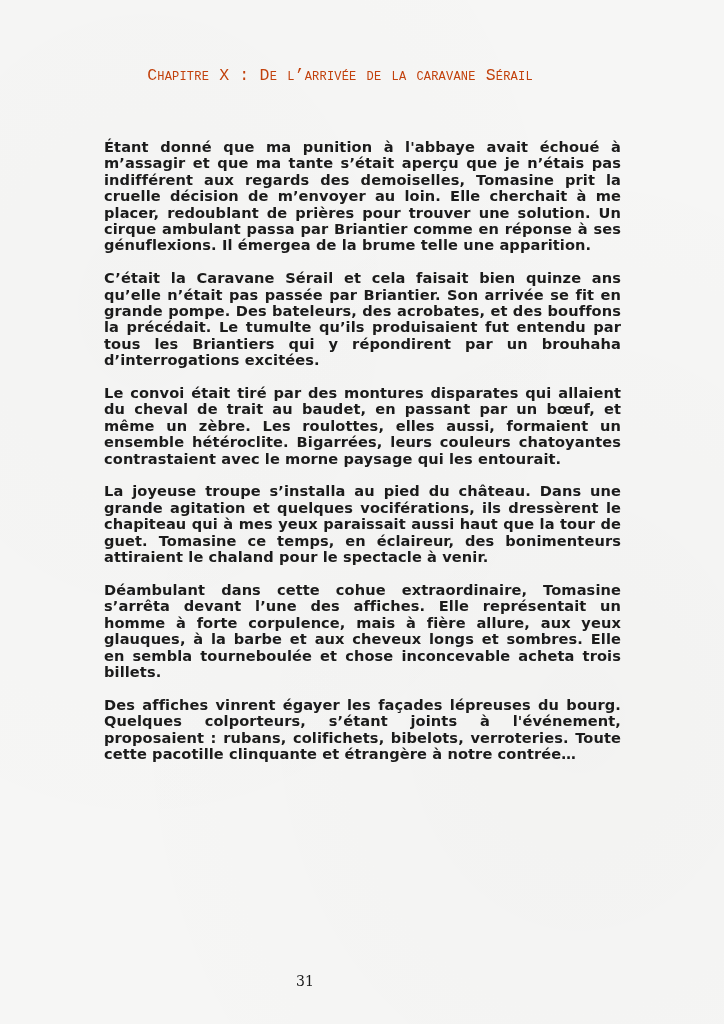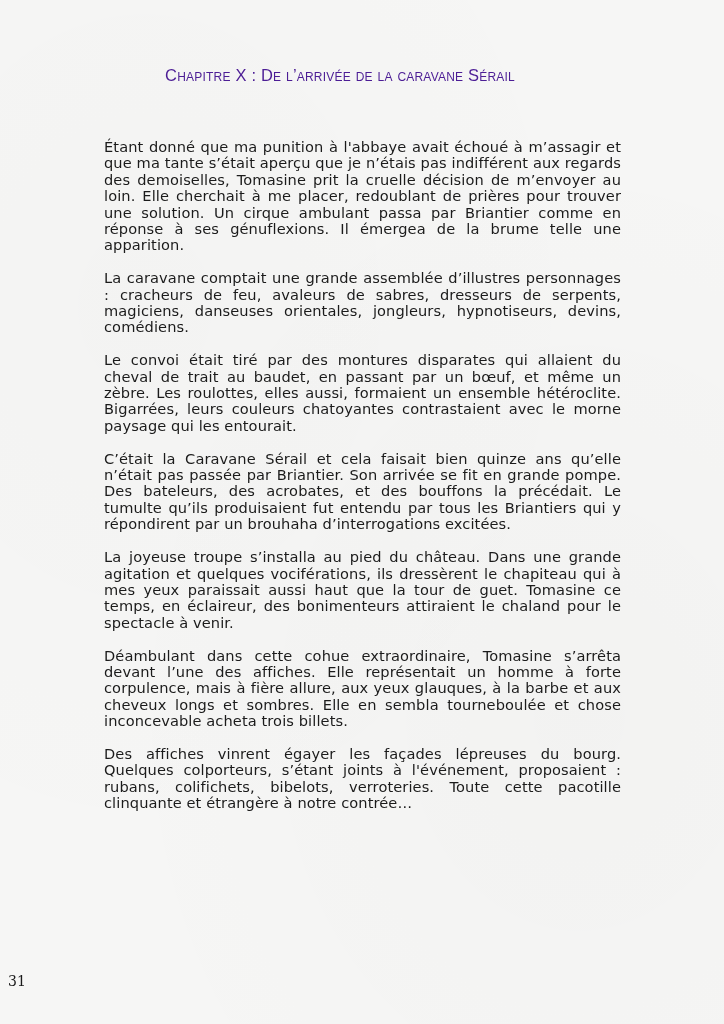--- a/index.html
+++ b/index.html
@@ -13,63 +13,64 @@
       position: relative;
       overflow: hidden;
       color: #1b1b1b;
     }
     .chapter-title {
       position: absolute;
       top: 66px;
       left: 0;
       width: 680px;
       text-align: center;
-      font-family: Liberation Sans, sans-serif;
+      font-family: Liberation Mono, monospace;
       font-variant: small-caps;
       font-size: 16.5px;
       letter-spacing: 0.2px;
-      color: #4c1d95;
+      color: #c2410c;
       white-space: nowrap;
     }
     .body-text {
       position: absolute;
       top: 139px;
       left: 104px;
       width: 517px;
       font-family: "DejaVu Sans", "Liberation Sans", sans-serif;
       font-size: 14.6px;
       line-height: 16.4px;
       letter-spacing: 0.1px;
       color: #1b1b1b;
     }
     .body-text p {
       margin: 0 0 16.4px 0;
       text-align: justify;
       hyphens: none;
+      font-weight: bold;
     }
     .page-number {
       position: absolute;
       top: 973px;
-      left: 8px;
+      left: 16px;
       width: 578px;
+      text-align: center;
       font-family: "DejaVu Serif", "Liberation Serif", serif;
       font-size: 14px;
       color: #1a1a1a;
     }
   </style>
 </head>
 <body>
 
 <div class="page">
   <div class="chapter-title">Chapitre X : De l’arrivée de la caravane Sérail</div>
 
   <div class="body-text">
     <p>Étant donné que ma punition à l'abbaye avait échoué à m’assagir et que ma tante s’était aperçu que je n’étais pas indifférent aux regards des demoiselles, Tomasine prit la cruelle décision de m’envoyer au loin. Elle cherchait à me placer, redoublant de prières pour trouver une solution. Un cirque ambulant passa par Briantier comme en réponse à ses génuflexions. Il émergea de la brume telle une apparition.</p>
-    <p>La caravane comptait une grande assemblée d’illustres personnages : cracheurs de feu, avaleurs de sabres, dresseurs de serpents, magiciens, danseuses orientales, jongleurs, hypnotiseurs, devins, comédiens.</p>
+    <p>C’était la Caravane Sérail et cela faisait bien quinze ans qu’elle n’était pas passée par Briantier. Son arrivée se fit en grande pompe. Des bateleurs, des acrobates, et des bouffons la précédait. Le tumulte qu’ils produisaient fut entendu par tous les Briantiers qui y répondirent par un brouhaha d’interrogations excitées.</p>
     <p>Le convoi était tiré par des montures disparates qui allaient du cheval de trait au baudet, en passant par un bœuf, et même un zèbre. Les roulottes, elles aussi, formaient un ensemble hétéroclite. Bigarrées, leurs couleurs chatoyantes contrastaient avec le morne paysage qui les entourait.</p>
-    <p>C’était la Caravane Sérail et cela faisait bien quinze ans qu’elle n’était pas passée par Briantier. Son arrivée se fit en grande pompe. Des bateleurs, des acrobates, et des bouffons la précédait. Le tumulte qu’ils produisaient fut entendu par tous les Briantiers qui y répondirent par un brouhaha d’interrogations excitées.</p>
     <p>La joyeuse troupe s’installa au pied du château. Dans une grande agitation et quelques vociférations, ils dressèrent le chapiteau qui à mes yeux paraissait aussi haut que la tour de guet. Tomasine ce temps, en éclaireur, des bonimenteurs attiraient le chaland pour le spectacle à venir.</p>
     <p>Déambulant dans cette cohue extraordinaire, Tomasine s’arrêta devant l’une des affiches. Elle représentait un homme à forte corpulence, mais à fière allure, aux yeux glauques, à la barbe et aux cheveux longs et sombres. Elle en sembla tourneboulée et chose inconcevable acheta trois billets.</p>
     <p>Des affiches vinrent égayer les façades lépreuses du bourg. Quelques colporteurs, s’étant joints à l'événement, proposaient : rubans, colifichets, bibelots, verroteries.  Toute cette pacotille clinquante et étrangère à notre contrée…</p>
   </div>
 
   <div class="page-number">31</div>
 </div>
 
 </body></html>

